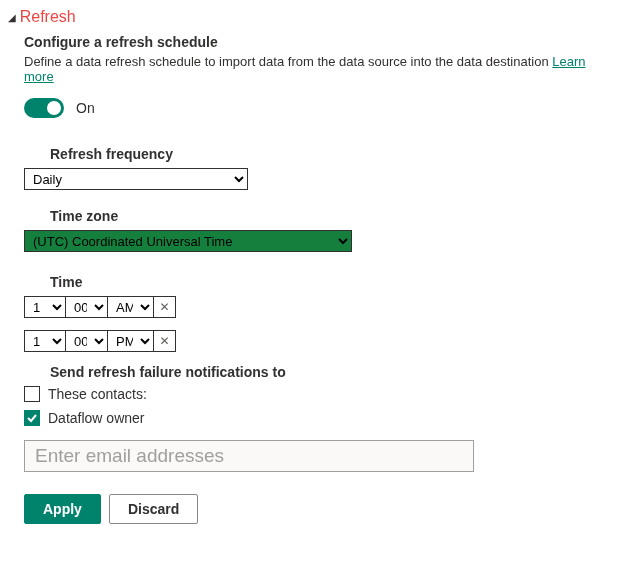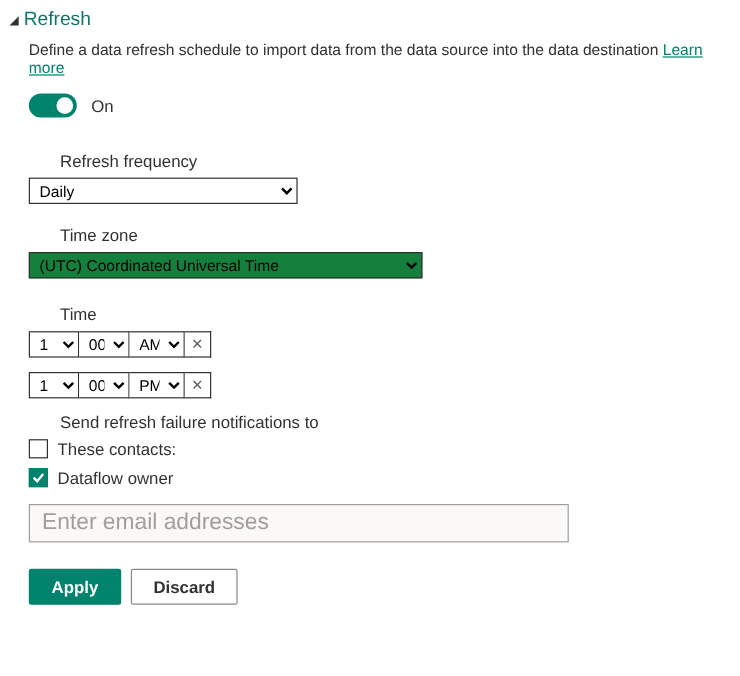--- a/index.html
+++ b/index.html
@@ -17,21 +17,21 @@
       margin-bottom: 8px;
     }
     .tri-icon {
       display: inline-block;
       font-size: 10px;
       color: #323130;
     }
     .section-title {
       font-size: 16px;
       font-weight: 400;
-      color: #0f766e;
+      color: #ef4444;
     }
     .indent {
       padding-left: 16px;
     }
     .subheading {
       font-weight: 600;
       margin-bottom: 4px;
     }
     .desc {
       font-size: 13px;
@@ -60,21 +60,21 @@
     .toggle .thumb {
       width: 14px;
       height: 14px;
       border-radius: 50%;
       background: #fff;
       position: absolute;
       top: 3px;
       right: 3px;
     }
     .field-label {
-      font-weight: 400;
+      font-weight: 700;
       margin-bottom: 6px;
       margin-top: 4px;
       padding-left: 26px;
     }
     select.freq {
       border: 1px solid #323130;
       font-family: inherit;
       font-size: 13px;
       padding: 1px 4px;
       background: #fff;
@@ -190,20 +190,21 @@
   </style>
 </head>
 <body>
 
 <div class="section-header">
   <span class="tri-icon">◢</span>
   <span class="section-title">Refresh</span>
 </div>
 
 <div class="indent">
+  <div class="subheading">Configure a refresh schedule</div>
   <div class="desc">
     <span>Define a data refresh schedule to import data from the data source into the data destination </span><a class="link">Learn more</a>
   </div>
 
   <div class="toggle-row">
     <div class="toggle">
       <div class="thumb"></div>
     </div>
     <span>On</span>
   </div>

